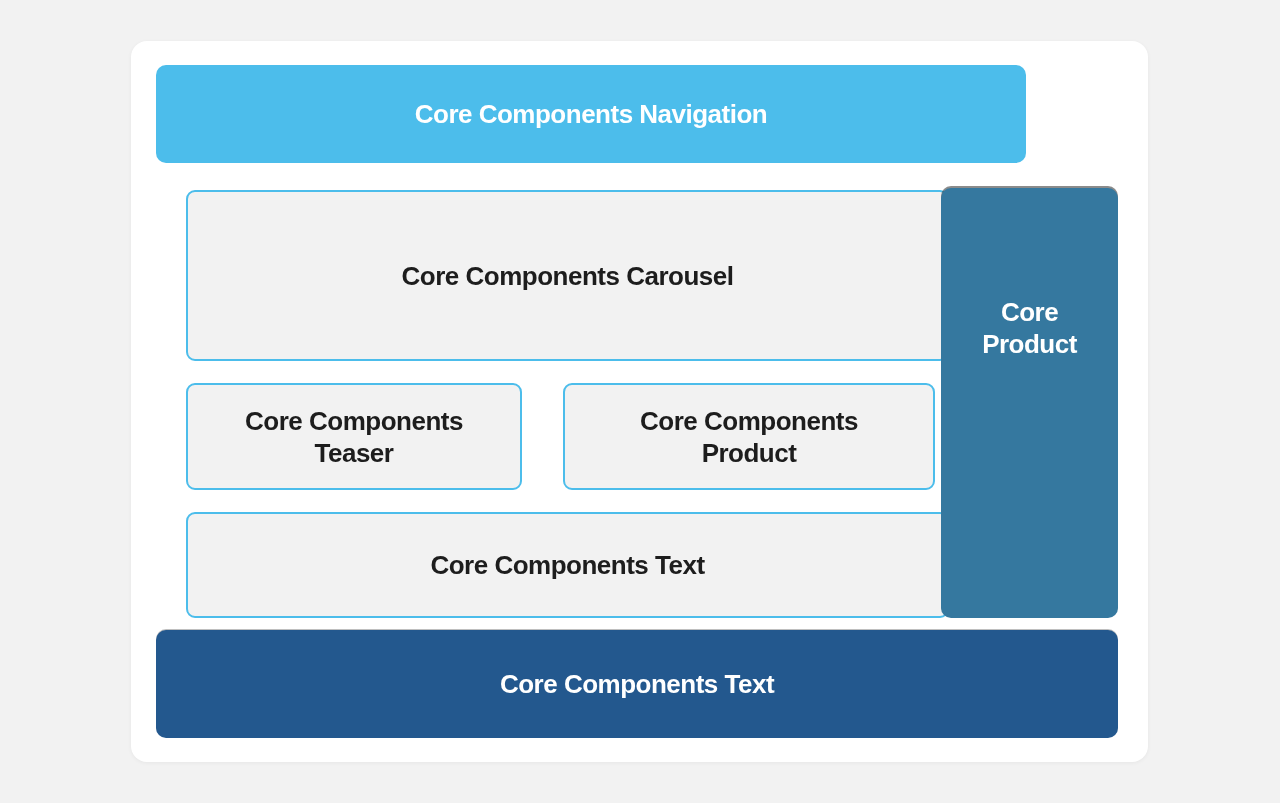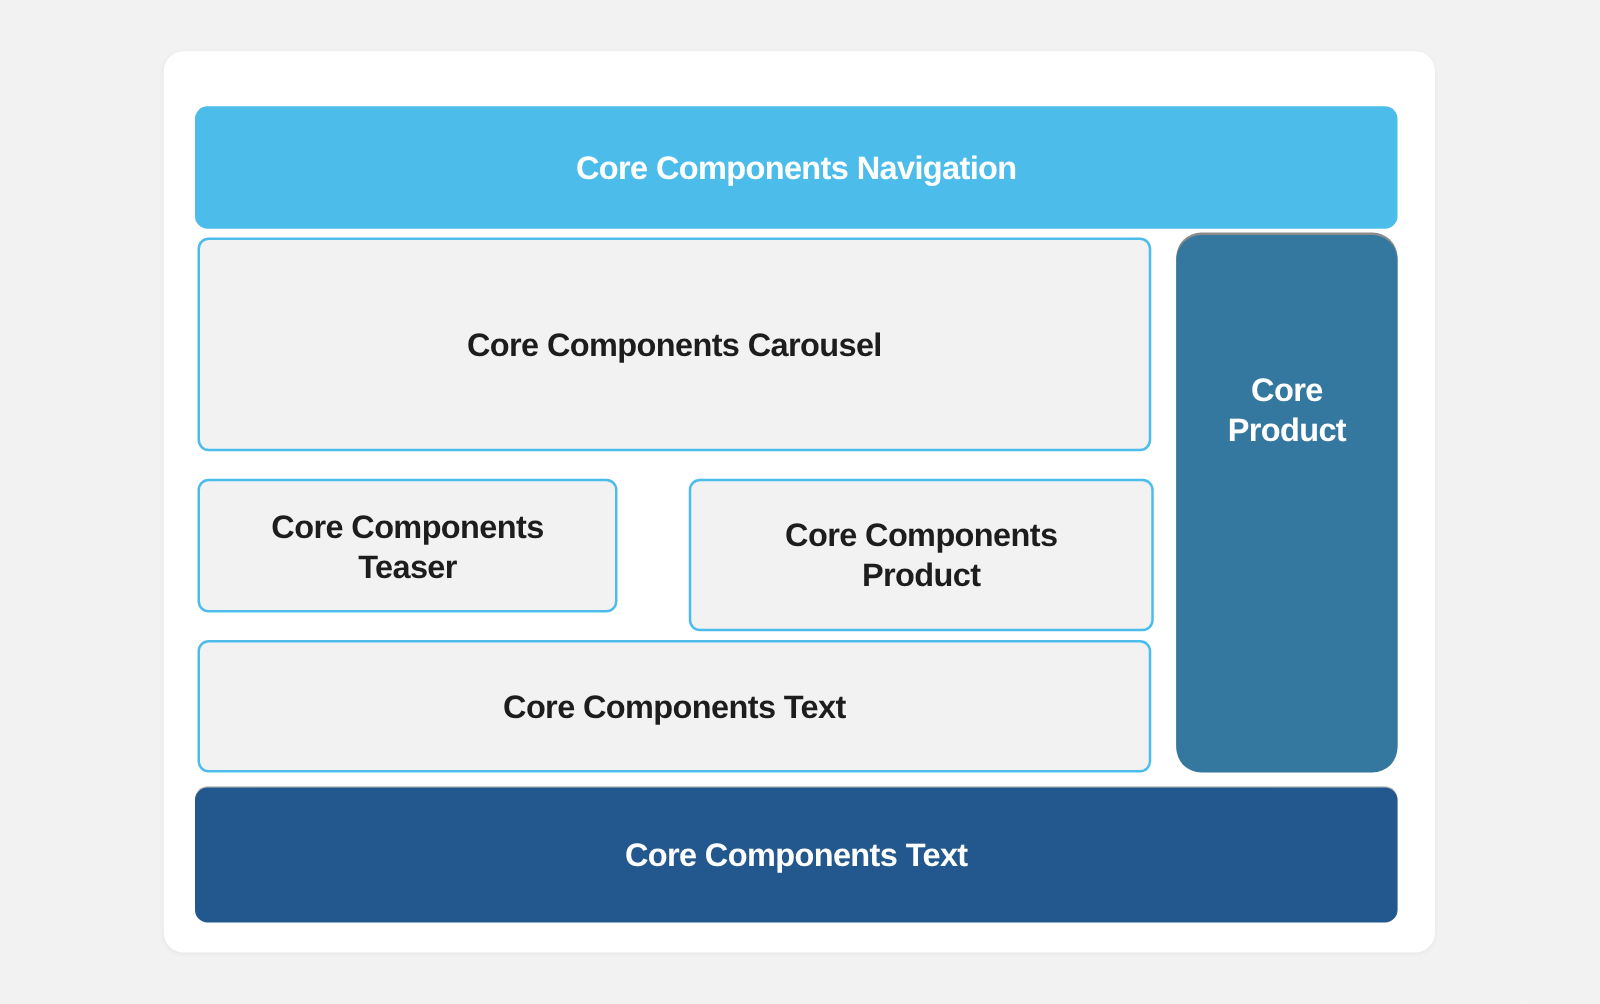--- a/index.html
+++ b/index.html
@@ -38,34 +38,35 @@
     font-size: 26px;
     letter-spacing: -0.5px;
     line-height: 32px;
   }
   .block.solid { color: var(--light-text, #ffffff); }
   .block.outlined {
     background: var(--box-fill-gray, #f2f2f2);
     border: 2px solid var(--box-border-blue, #4cbdeb);
     border-radius: 9px;
     color: var(--dark-text, #1d1d1d);
+    margin-left: 28px;
   }
   .nav-block {
-    left: 25px; top: 44px; width: 962px; height: 98px;
+    left: 25px; top: 24px; width: 870px; height: 98px;
     background: var(--navigation-blue, #4cbdeb);
     border-radius: 10px;
   }
   .carousel-block { left: 27px; top: 149px; width: 763px; height: 171px; }
   .teaser-block   { left: 27px; top: 342px; width: 336px; height: 107px; }
-  .product-block  { left: 420px; top: 342px; width: 372px; height: 122px; }
+  .product-block  { left: 404px; top: 342px; width: 372px; height: 107px; }
   .text-block     { left: 27px; top: 471px; width: 763px; height: 106px; }
   .sidebar-block {
     left: 810px; top: 147px; width: 177px; height: 430px;
     background: var(--sidebar-blue, #35789f);
-    border-radius: 20px;
+    border-radius: 10px;
     box-shadow: 0 -2px 0 rgba(43,43,43,0.55);
     align-items: flex-start;
     padding-top: 108px;
   }
   .sidebar-lines { display: block; width: 100%; }
   .sidebar-lines span { display: block; }
   .footer-block {
     left: 25px; top: 589px; width: 962px; height: 108px;
     background: var(--footer-navy, #23588e);
     border-radius: 10px;

